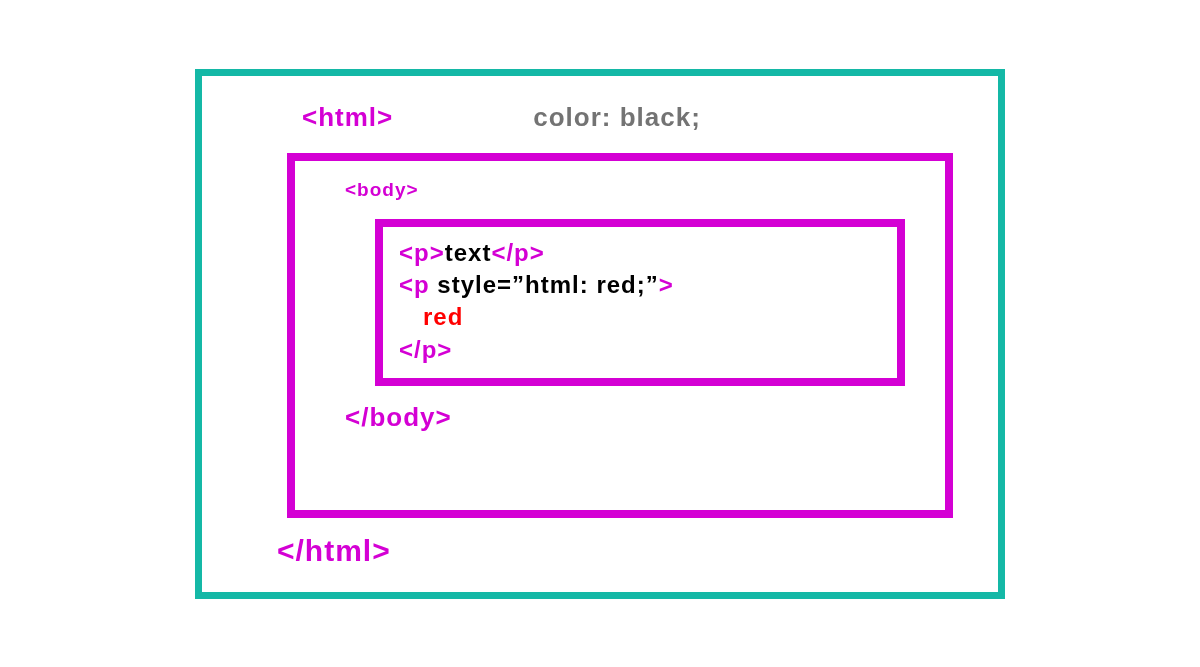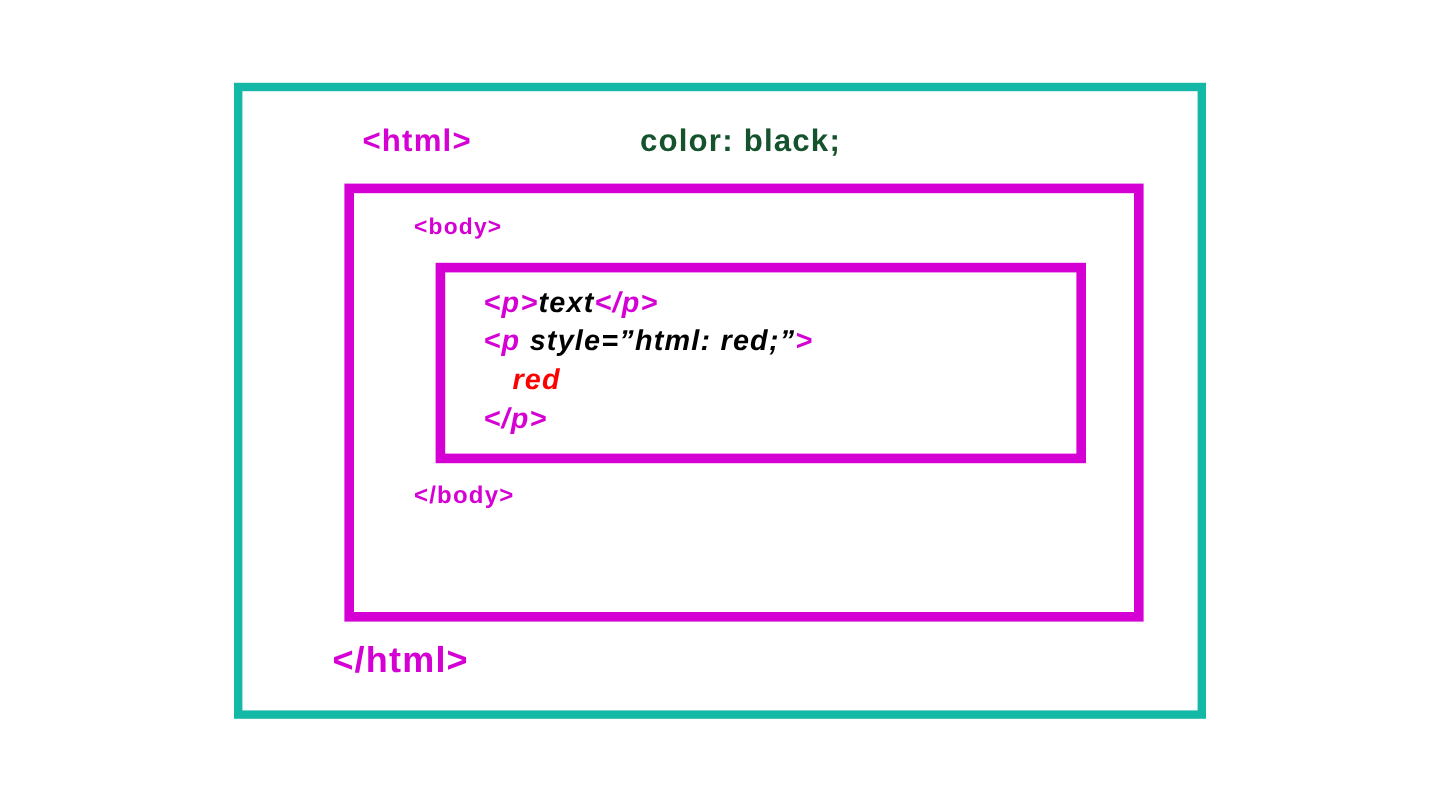--- a/index.html
+++ b/index.html
@@ -32,60 +32,59 @@
       align-items: center;
       font-size: 26px;
       padding-left: 60px;
       padding-bottom: 20px;
       padding-top: 8px;
     }
     .tag-magenta {
       color: #d400d4;
     }
     .css-text {
-      color: #14532d;
+      color: #737373;
       margin-left: 140px;
       text-align: center;
     }
     .middle-box {
       border: 8px solid #d400d4;
       margin-left: 45px;
       margin-right: 5px;
       flex: 1;
       padding: 14px 30px 14px 30px;
       display: flex;
       flex-direction: column;
     }
     .body-open {
       font-size: 19px;
       padding-left: 20px;
       padding-bottom: 18px;
       padding-top: 4px;
     }
     .inner-box {
       border: 8px solid #d400d4;
-      margin-left: 38px;
+      margin-left: 50px;
       margin-right: 10px;
-      padding: 10px 16px 12px 32px;
+      padding: 10px 16px 12px 16px;
       font-size: 24px;
       line-height: 1.35;
-      font-style: italic;
     }
     .inner-line {
       white-space: nowrap;
     }
     .text-black {
       color: #000000;
     }
     .text-red {
       color: #ff0000;
       text-align: right;
     }
     .body-close {
-      font-size: 20px;
+      font-size: 26px;
       padding-left: 20px;
       padding-top: 16px;
     }
     .outer-footer {
       font-size: 30px;
       padding-left: 35px;
       padding-top: 16px;
       padding-bottom: 4px;
     }
     .indent {

